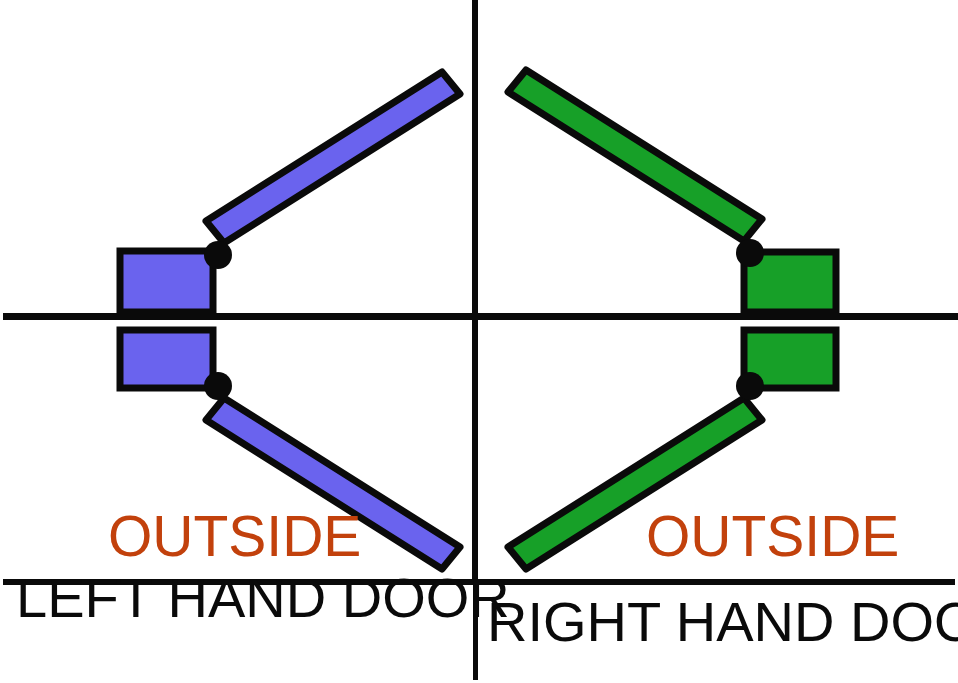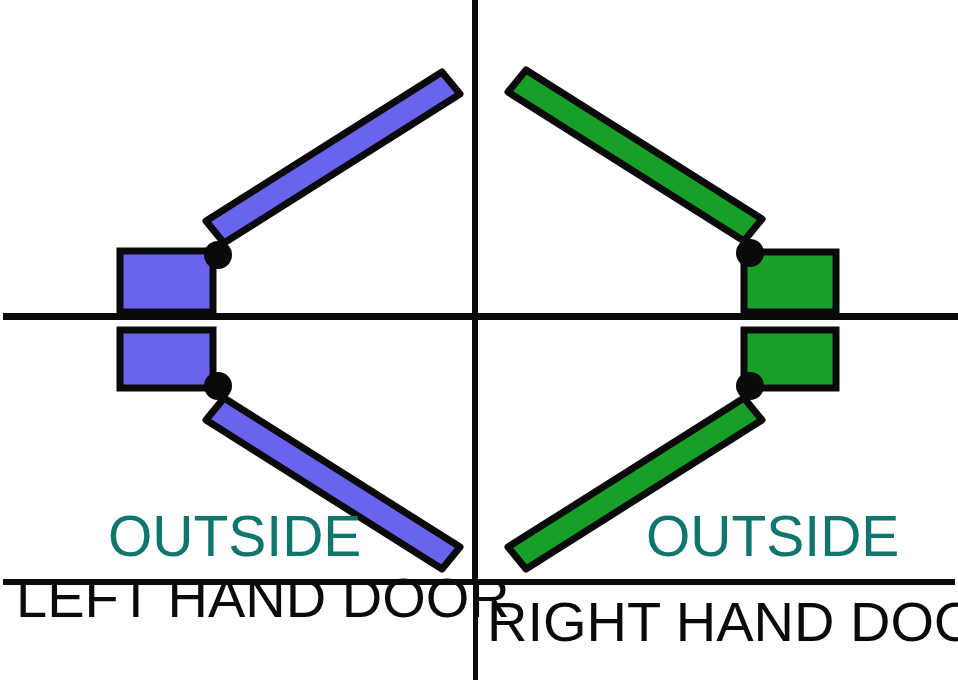--- a/index.html
+++ b/index.html
@@ -53,21 +53,21 @@
     position: absolute;
     left: 0;
     top: 0;
     width: 958px;
     height: 683px;
     pointer-events: none;
   }
   
   .label-outside {
     position: absolute;
-    color: #0f766e;
+    color: #c2410c;
     font-size: 57px;
     font-weight: 400;
     letter-spacing: 0px;
     line-height: 1;
     white-space: nowrap;
   }
   #label-outside-left {
     left: 108px;
     top: 508px;
   }

